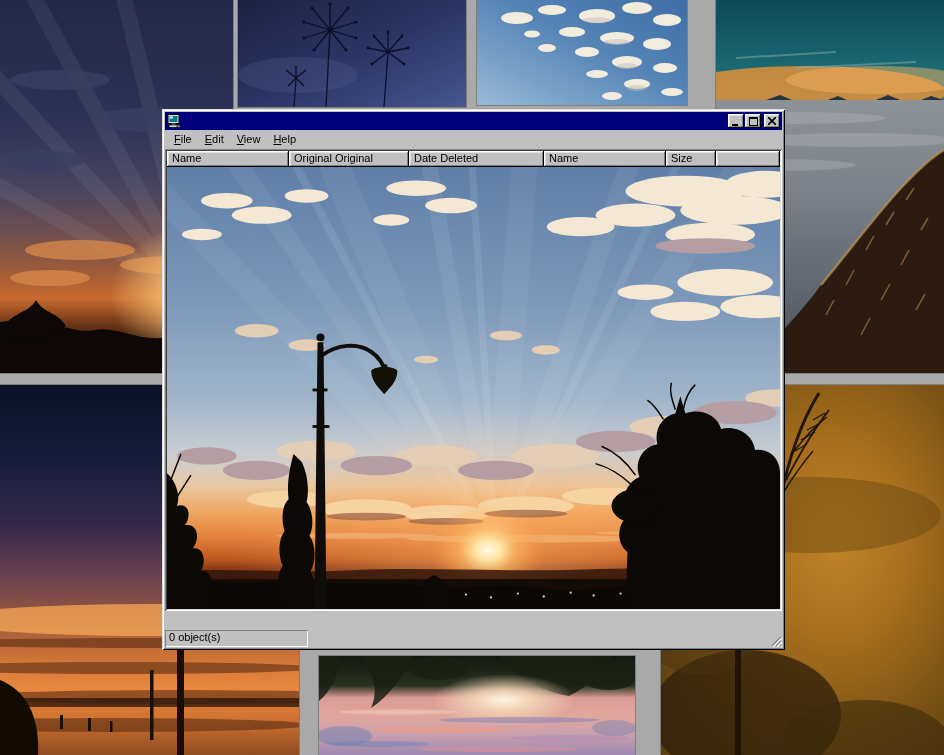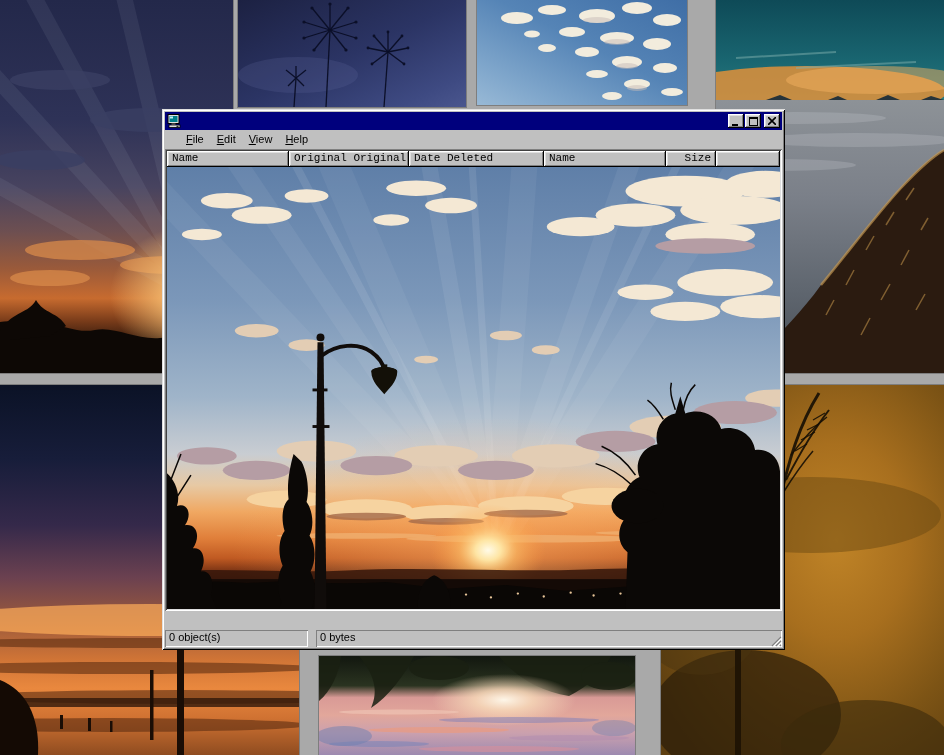--- a/index.html
+++ b/index.html
@@ -39,38 +39,38 @@
   .tbtn{
     width:16px;height:14px;background:#c0c0c0;flex:0 0 auto;
     box-shadow:
       inset -1px -1px 0 #000, inset 1px 1px 0 #fff,
       inset -2px -2px 0 #808080, inset 2px 2px 0 #dfdfdf;
     display:flex;align-items:center;justify-content:center;margin-left:1px;
   }
   .tbtn.close{margin-left:3px;}
   #menubar{
     height:19px;display:flex;align-items:center;font-size:11px;color:#000;
-    padding-left:15px;flex:0 0 auto;
+    padding-left:3px;flex:0 0 auto;
   }
   .menu-item{padding:2px 7px 3px 6px;}
   .menu-item u{text-decoration:underline;}
   #listview{
     flex:1;position:relative;background:#c0c0c0;
     box-shadow:inset 1px 1px 0 #808080, inset -1px -1px 0 #fff,
                inset 2px 2px 0 #404040, inset -2px -2px 0 #dfdfdf;
     padding:2px;display:flex;flex-direction:column;overflow:hidden;
   }
-  #header-row{height:16px;display:flex;flex:0 0 auto;background:#c0c0c0;font-family:Liberation Mono, monospace;}
+  #header-row{height:16px;display:flex;flex:0 0 auto;background:#c0c0c0;}
   .hcell{
     background:#c0c0c0;font-size:11px;color:#000;padding:1px 5px 0 5px;
     box-shadow:inset -1px -1px 0 #000, inset 1px 1px 0 #fff,
                inset -2px -2px 0 #808080, inset 2px 2px 0 #dfdfdf;
     white-space:nowrap;overflow:hidden;
   }
-  .hcell.right{text-align:right;}
+  .hcell.right{}
   #photo-area{flex:1;position:relative;overflow:hidden;background:#7b97b9;}
   #photo-area svg{position:absolute;left:0;top:0;width:100%;height:100%;}
   #statusbar{
     flex:0 0 auto;height:17px;margin-top:19px;display:flex;position:relative;
     font-size:11px;color:#000;
   }
   .spanel{
     box-shadow:inset 1px 1px 0 #808080, inset -1px -1px 0 #fff;
     padding:1px 5px 0 4px;white-space:nowrap;overflow:hidden;
   }
@@ -582,21 +582,20 @@
             <ellipse cx="218" cy="212" rx="13" ry="4"></ellipse>
             <path d="M205,213 C205,206 231,206 231,213 C231,223 222,231 218,236 C214,231 205,223 205,213 Z"></path>
             <rect x="215" y="205" width="6" height="4"></rect>
           </g>
         </svg>
       </div>
     </div>
 
     <div id="statusbar">
       <span class="spanel" id="spanel-objects">0 object(s)</span>
-      <span class="spanel" id="spanel-bytes">0 bytes</span>
       <svg id="resize-grip" viewBox="0 0 13 13">
         <g stroke-width="1.2">
           <line x1="12" y1="3" x2="3" y2="12" stroke="#808080"></line>
             <line x1="13" y1="4" x2="4" y2="13" stroke="#fff"></line>
           <line x1="12" y1="7" x2="7" y2="12" stroke="#808080"></line>
             <line x1="13" y1="8" x2="8" y2="13" stroke="#fff"></line>
           <line x1="12" y1="11" x2="11" y2="12" stroke="#808080"></line>
             <line x1="13" y1="12" x2="12" y2="13" stroke="#fff"></line>
         </g>
       </svg>

